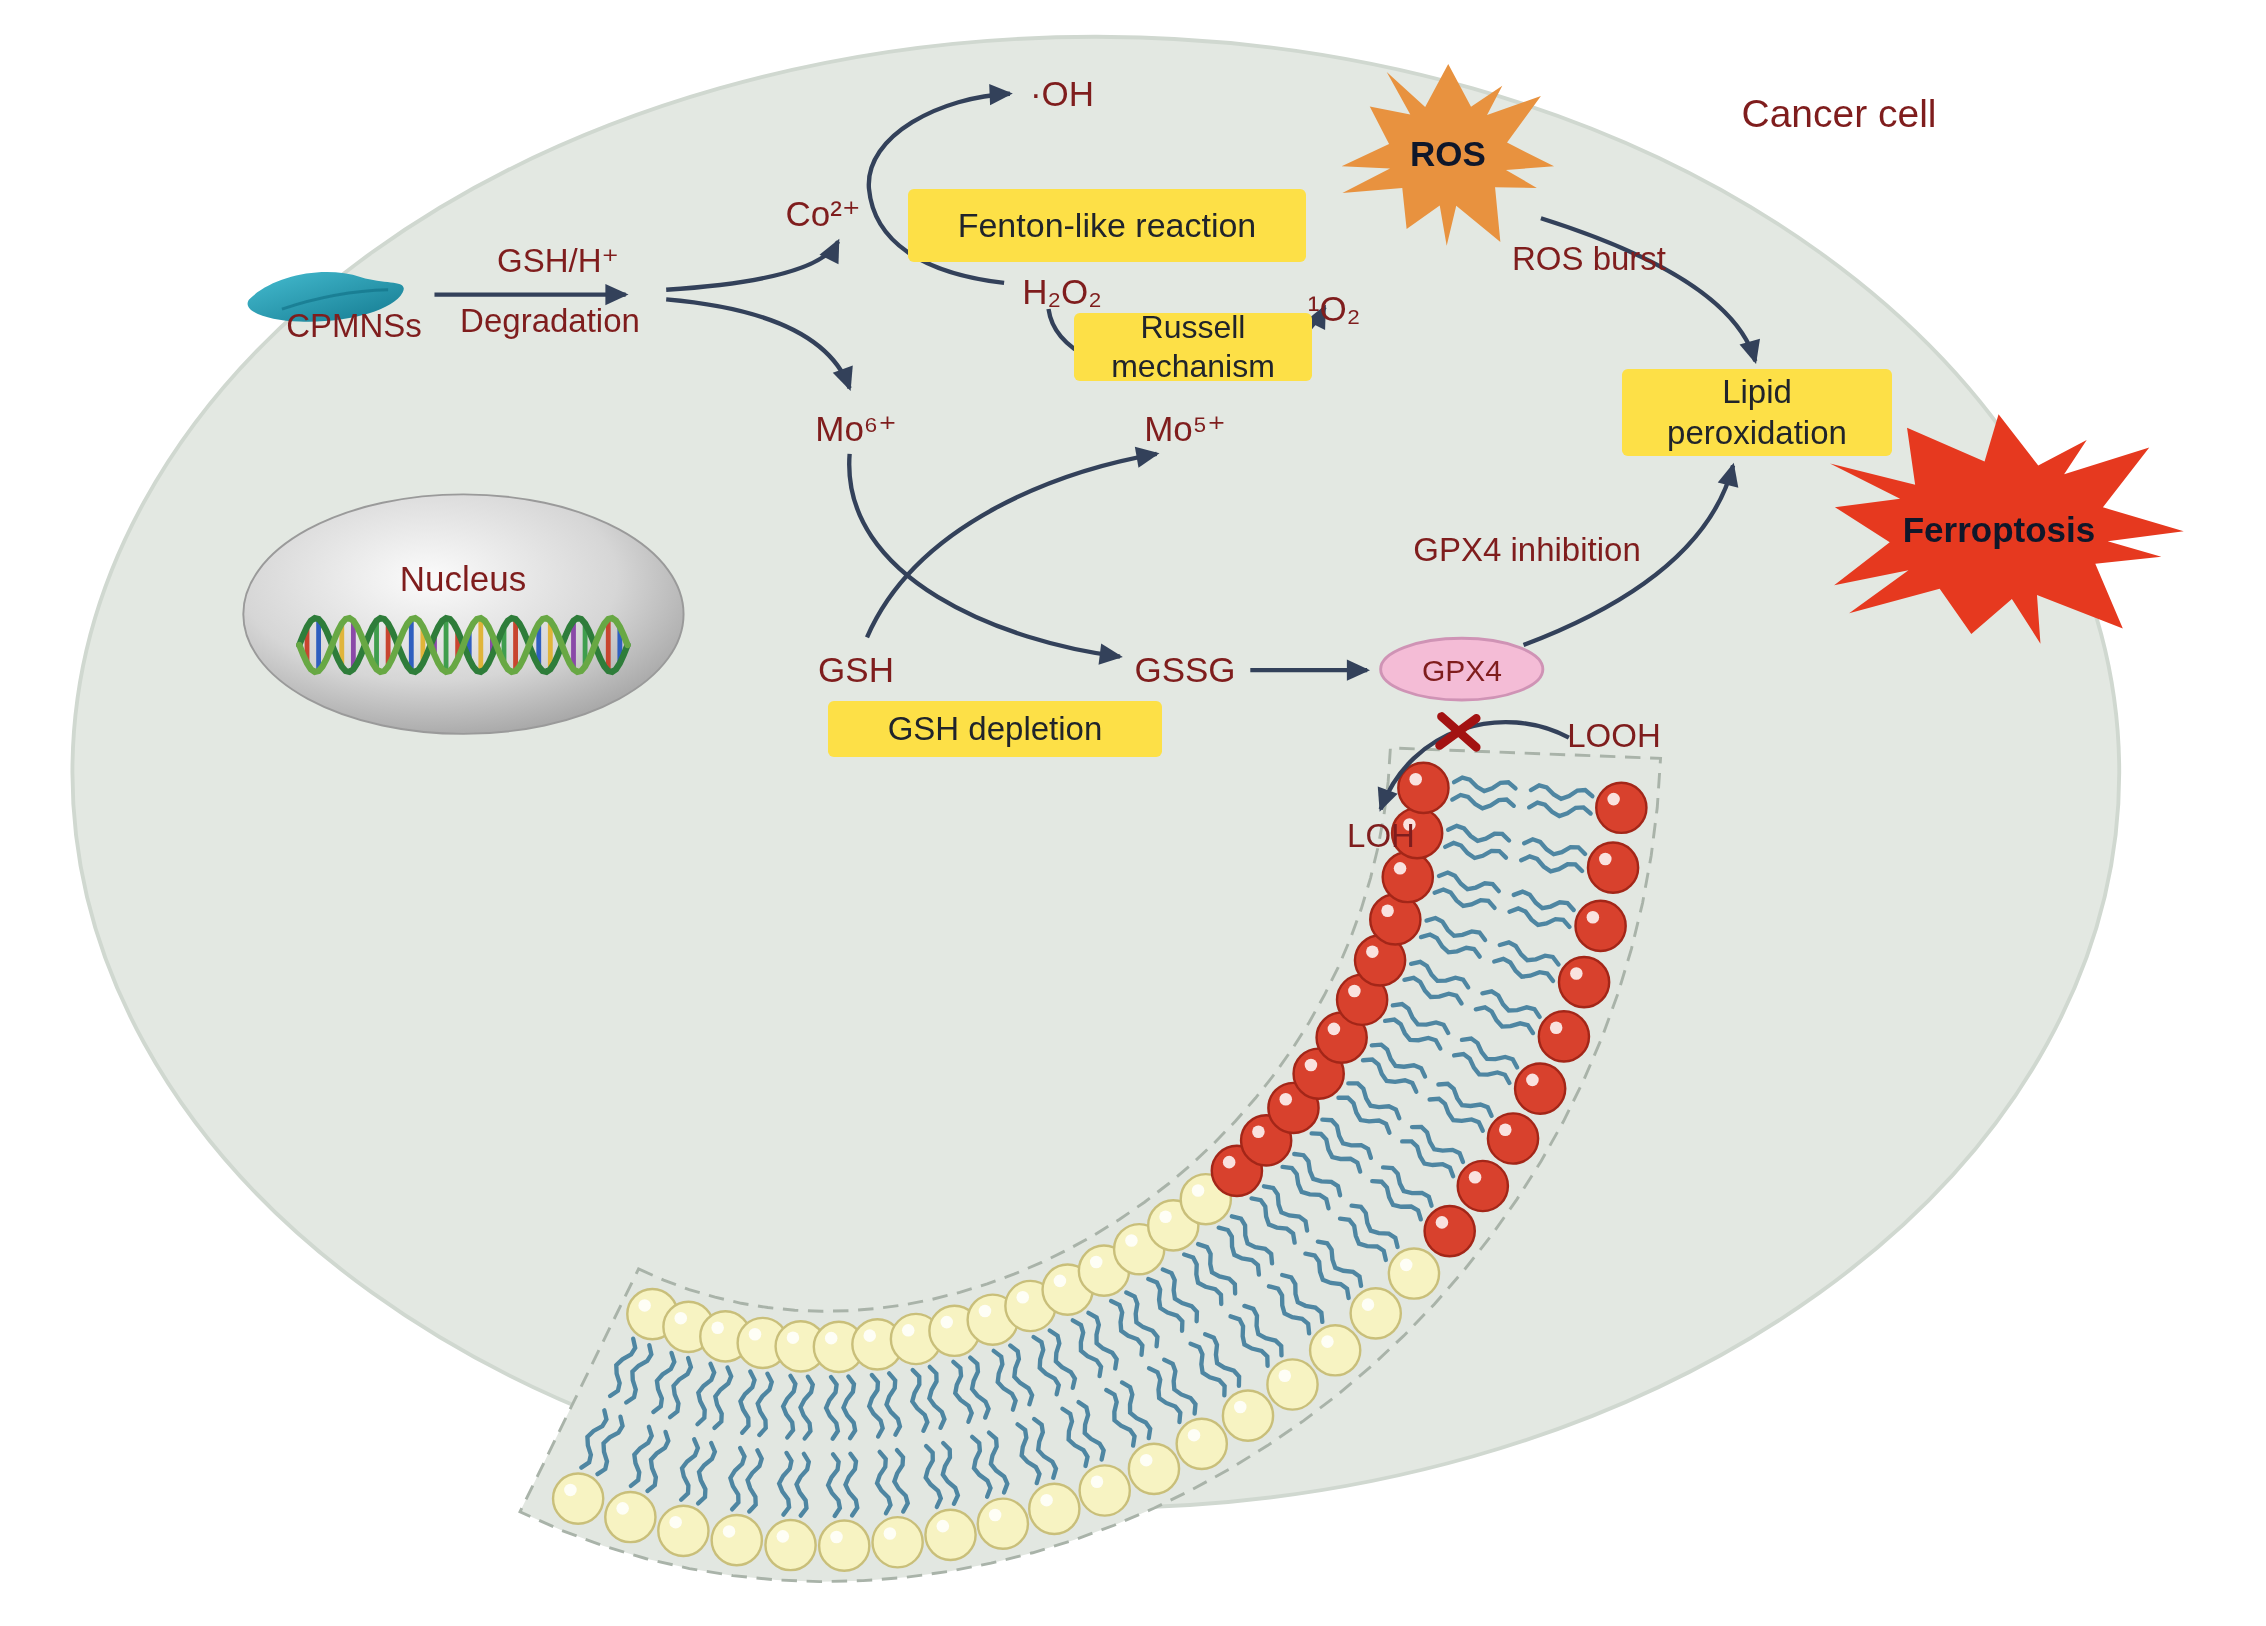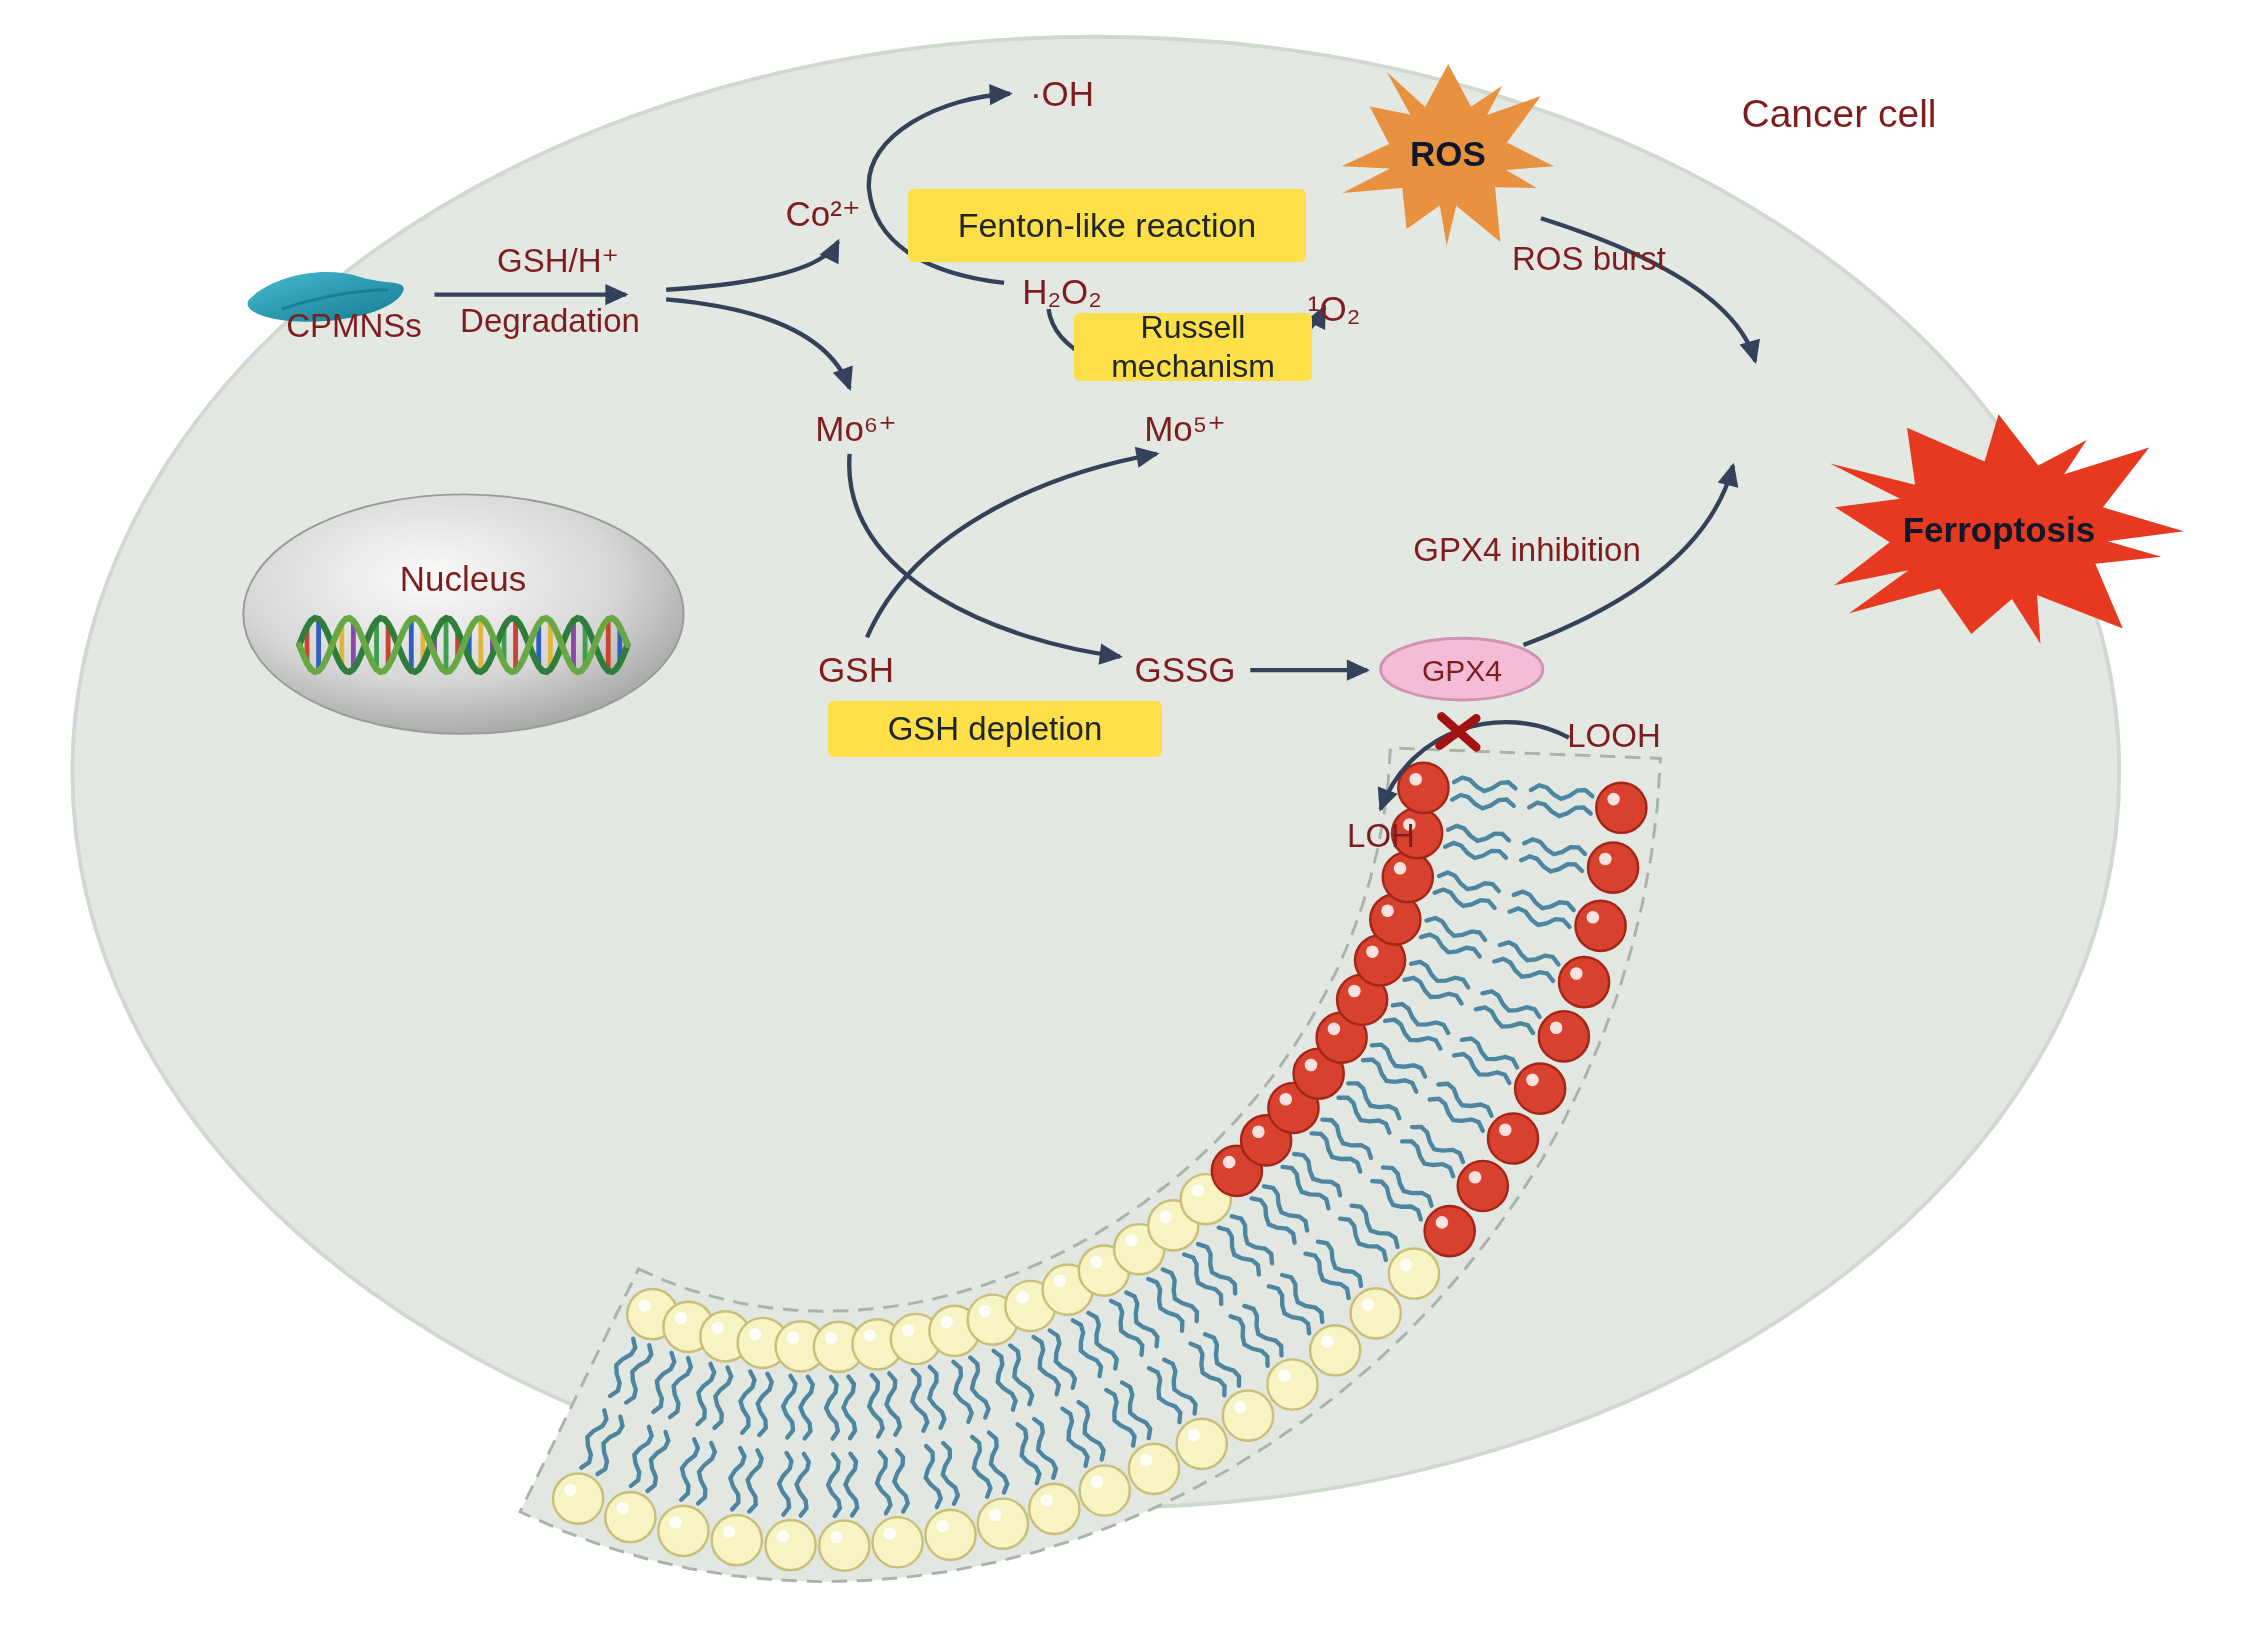--- a/index.html
+++ b/index.html
@@ -330,20 +330,24 @@
     </g>
   </svg>
 
   <div class="box" style="left:908px;top:189px;width:398px;height:73px;font-size:34px;">
     <span class="l1">Fenton-like reaction</span>
   </div>
   <div class="box" style="left:1074px;top:313px;width:238px;height:68px;font-size:32px;">
     <span class="l1">Russell</span>
     <span class="l2">mechanism</span>
   </div>
+  <div class="box" style="left:1622px;top:369px;width:270px;height:87px;font-size:33px;">
+    <span class="l1">Lipid</span>
+    <span class="l2">peroxidation</span>
+  </div>
   <div class="box" style="left:828px;top:701px;width:334px;height:56px;font-size:33px;">
     <span class="l1">GSH depletion</span>
   </div>
 
   <div class="lbl t40" style="left:1839px;top:114px;">Cancer cell</div>
   <div class="lbl t36" style="left:1062px;top:94px;">·OH</div>
   <div class="lbl t36" style="left:823px;top:214px;">Co²⁺</div>
   <div class="lbl t34" style="left:558px;top:261px;">GSH/H⁺</div>
   <div class="lbl t34" style="left:550px;top:321px;">Degradation</div>
   <div class="lbl t34" style="left:330px;top:326px;margin-left:24px;">CPMNSs</div>

